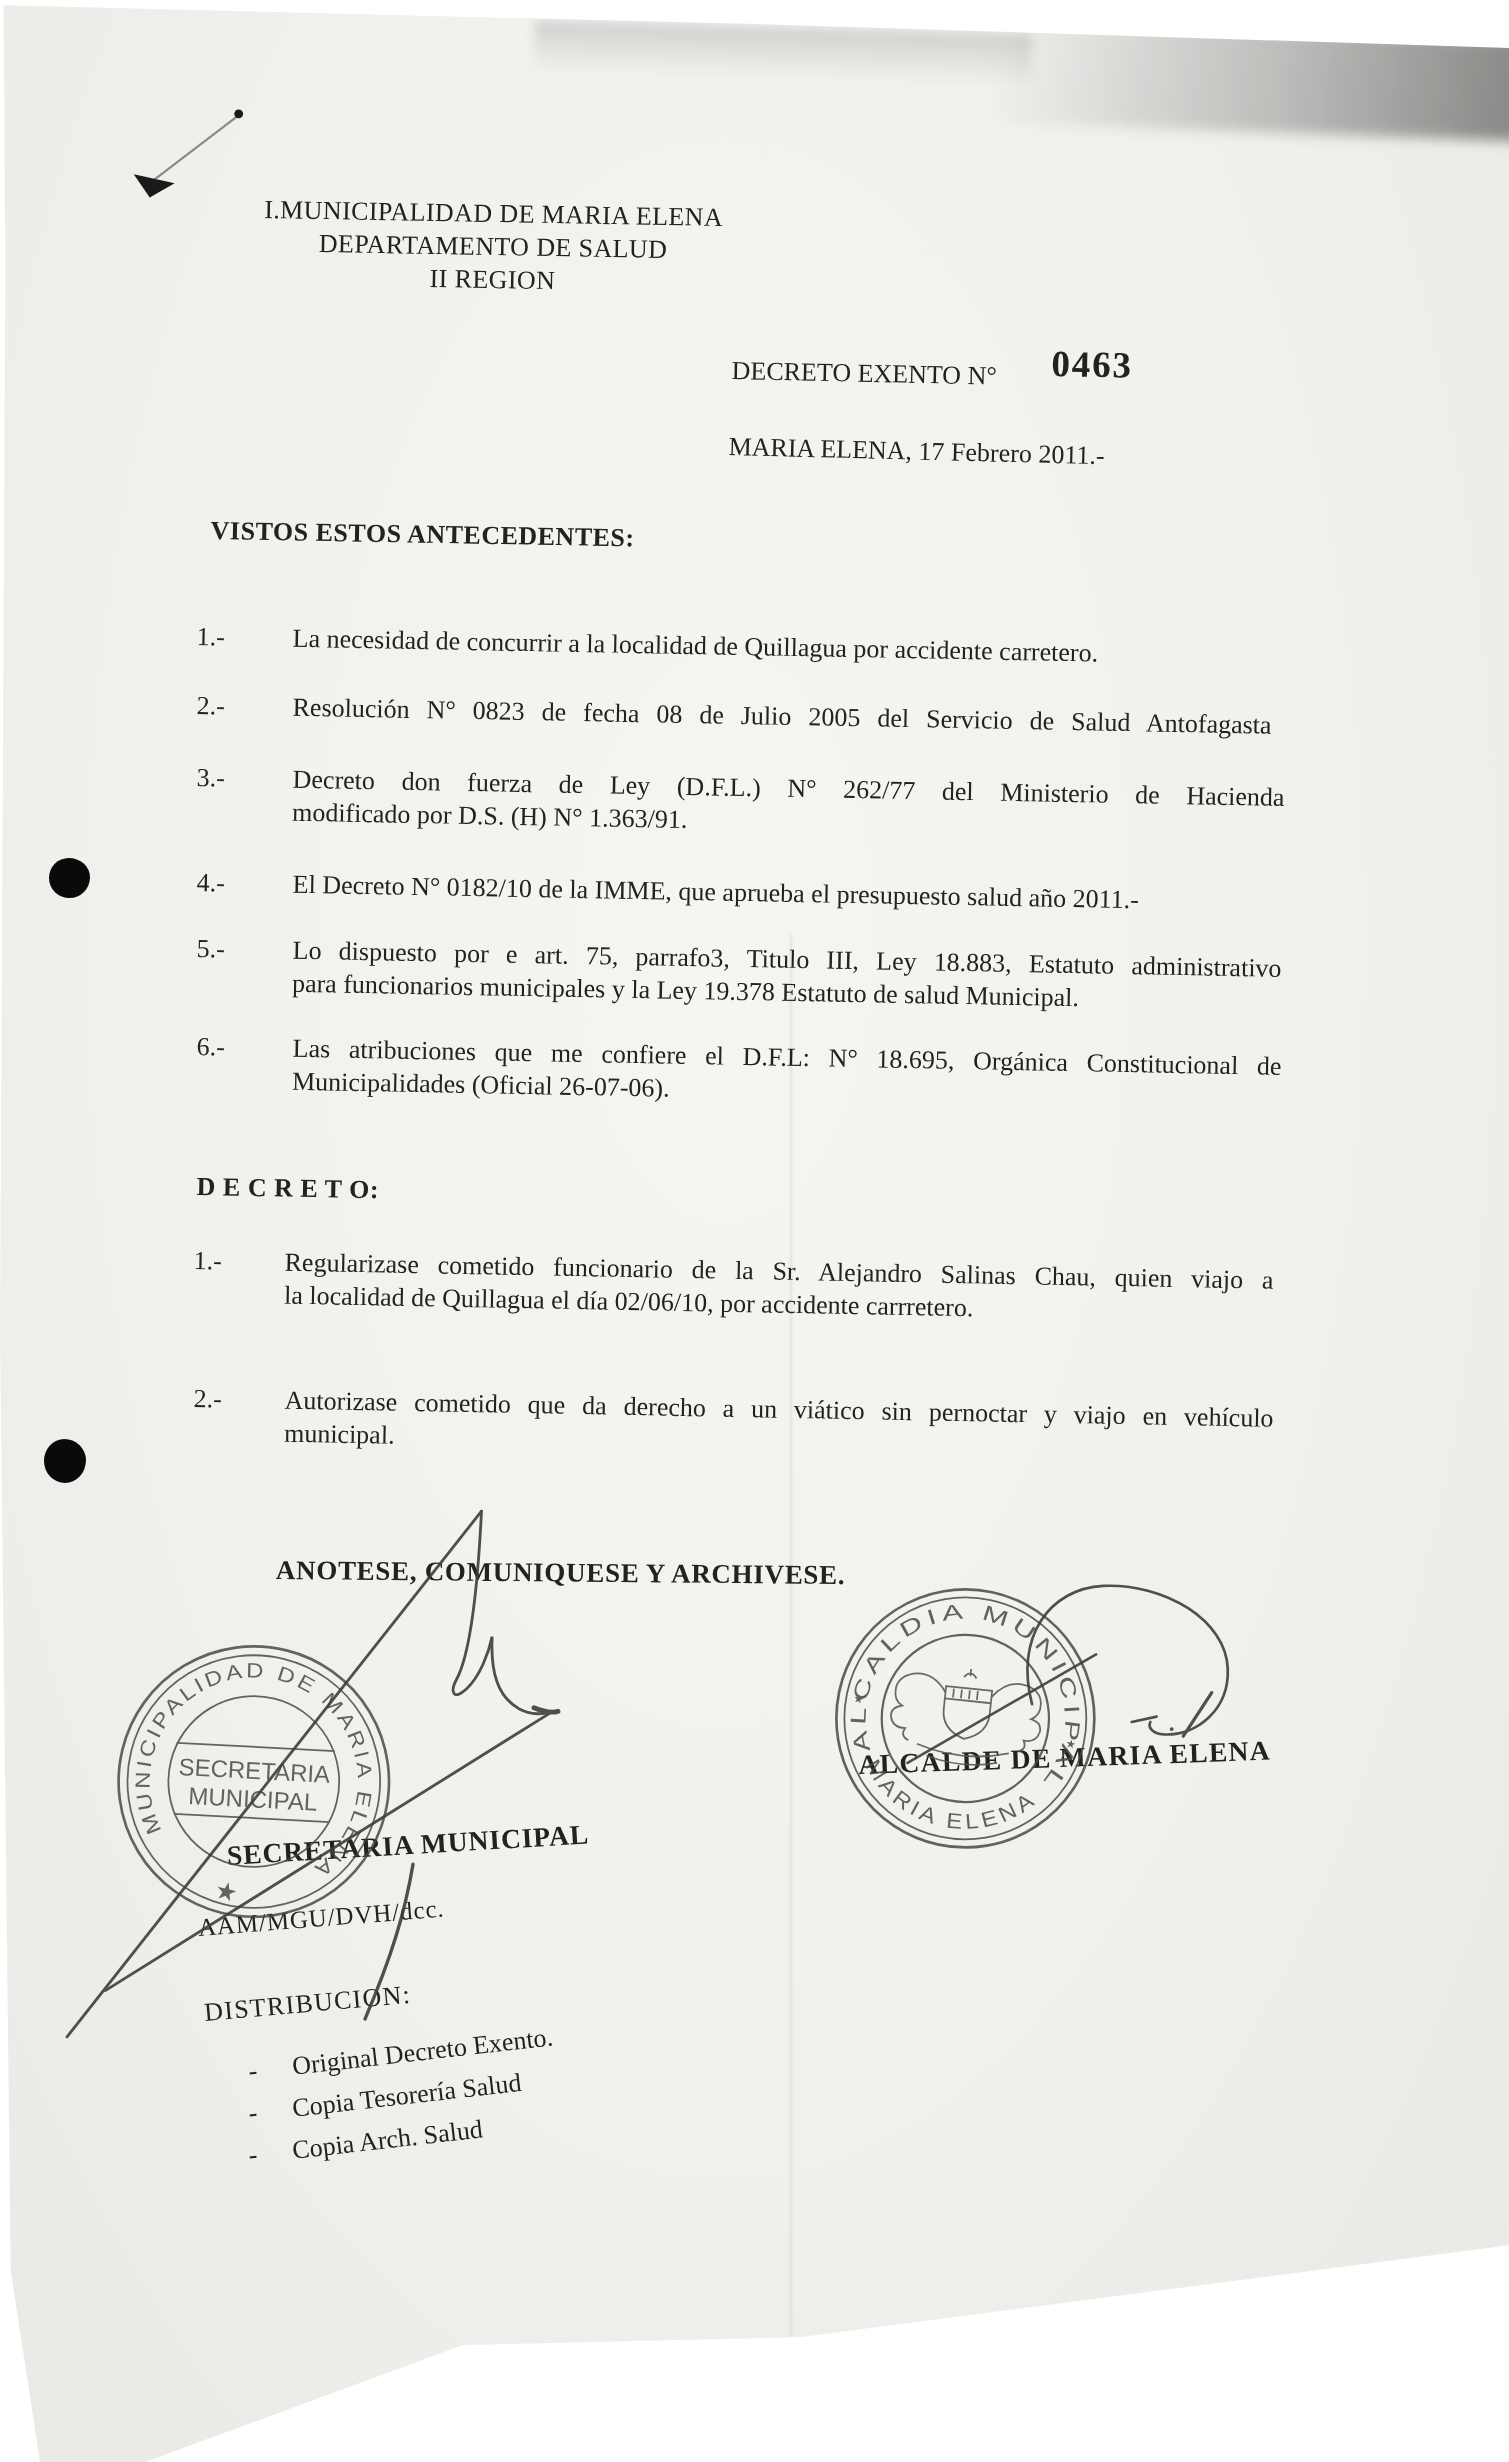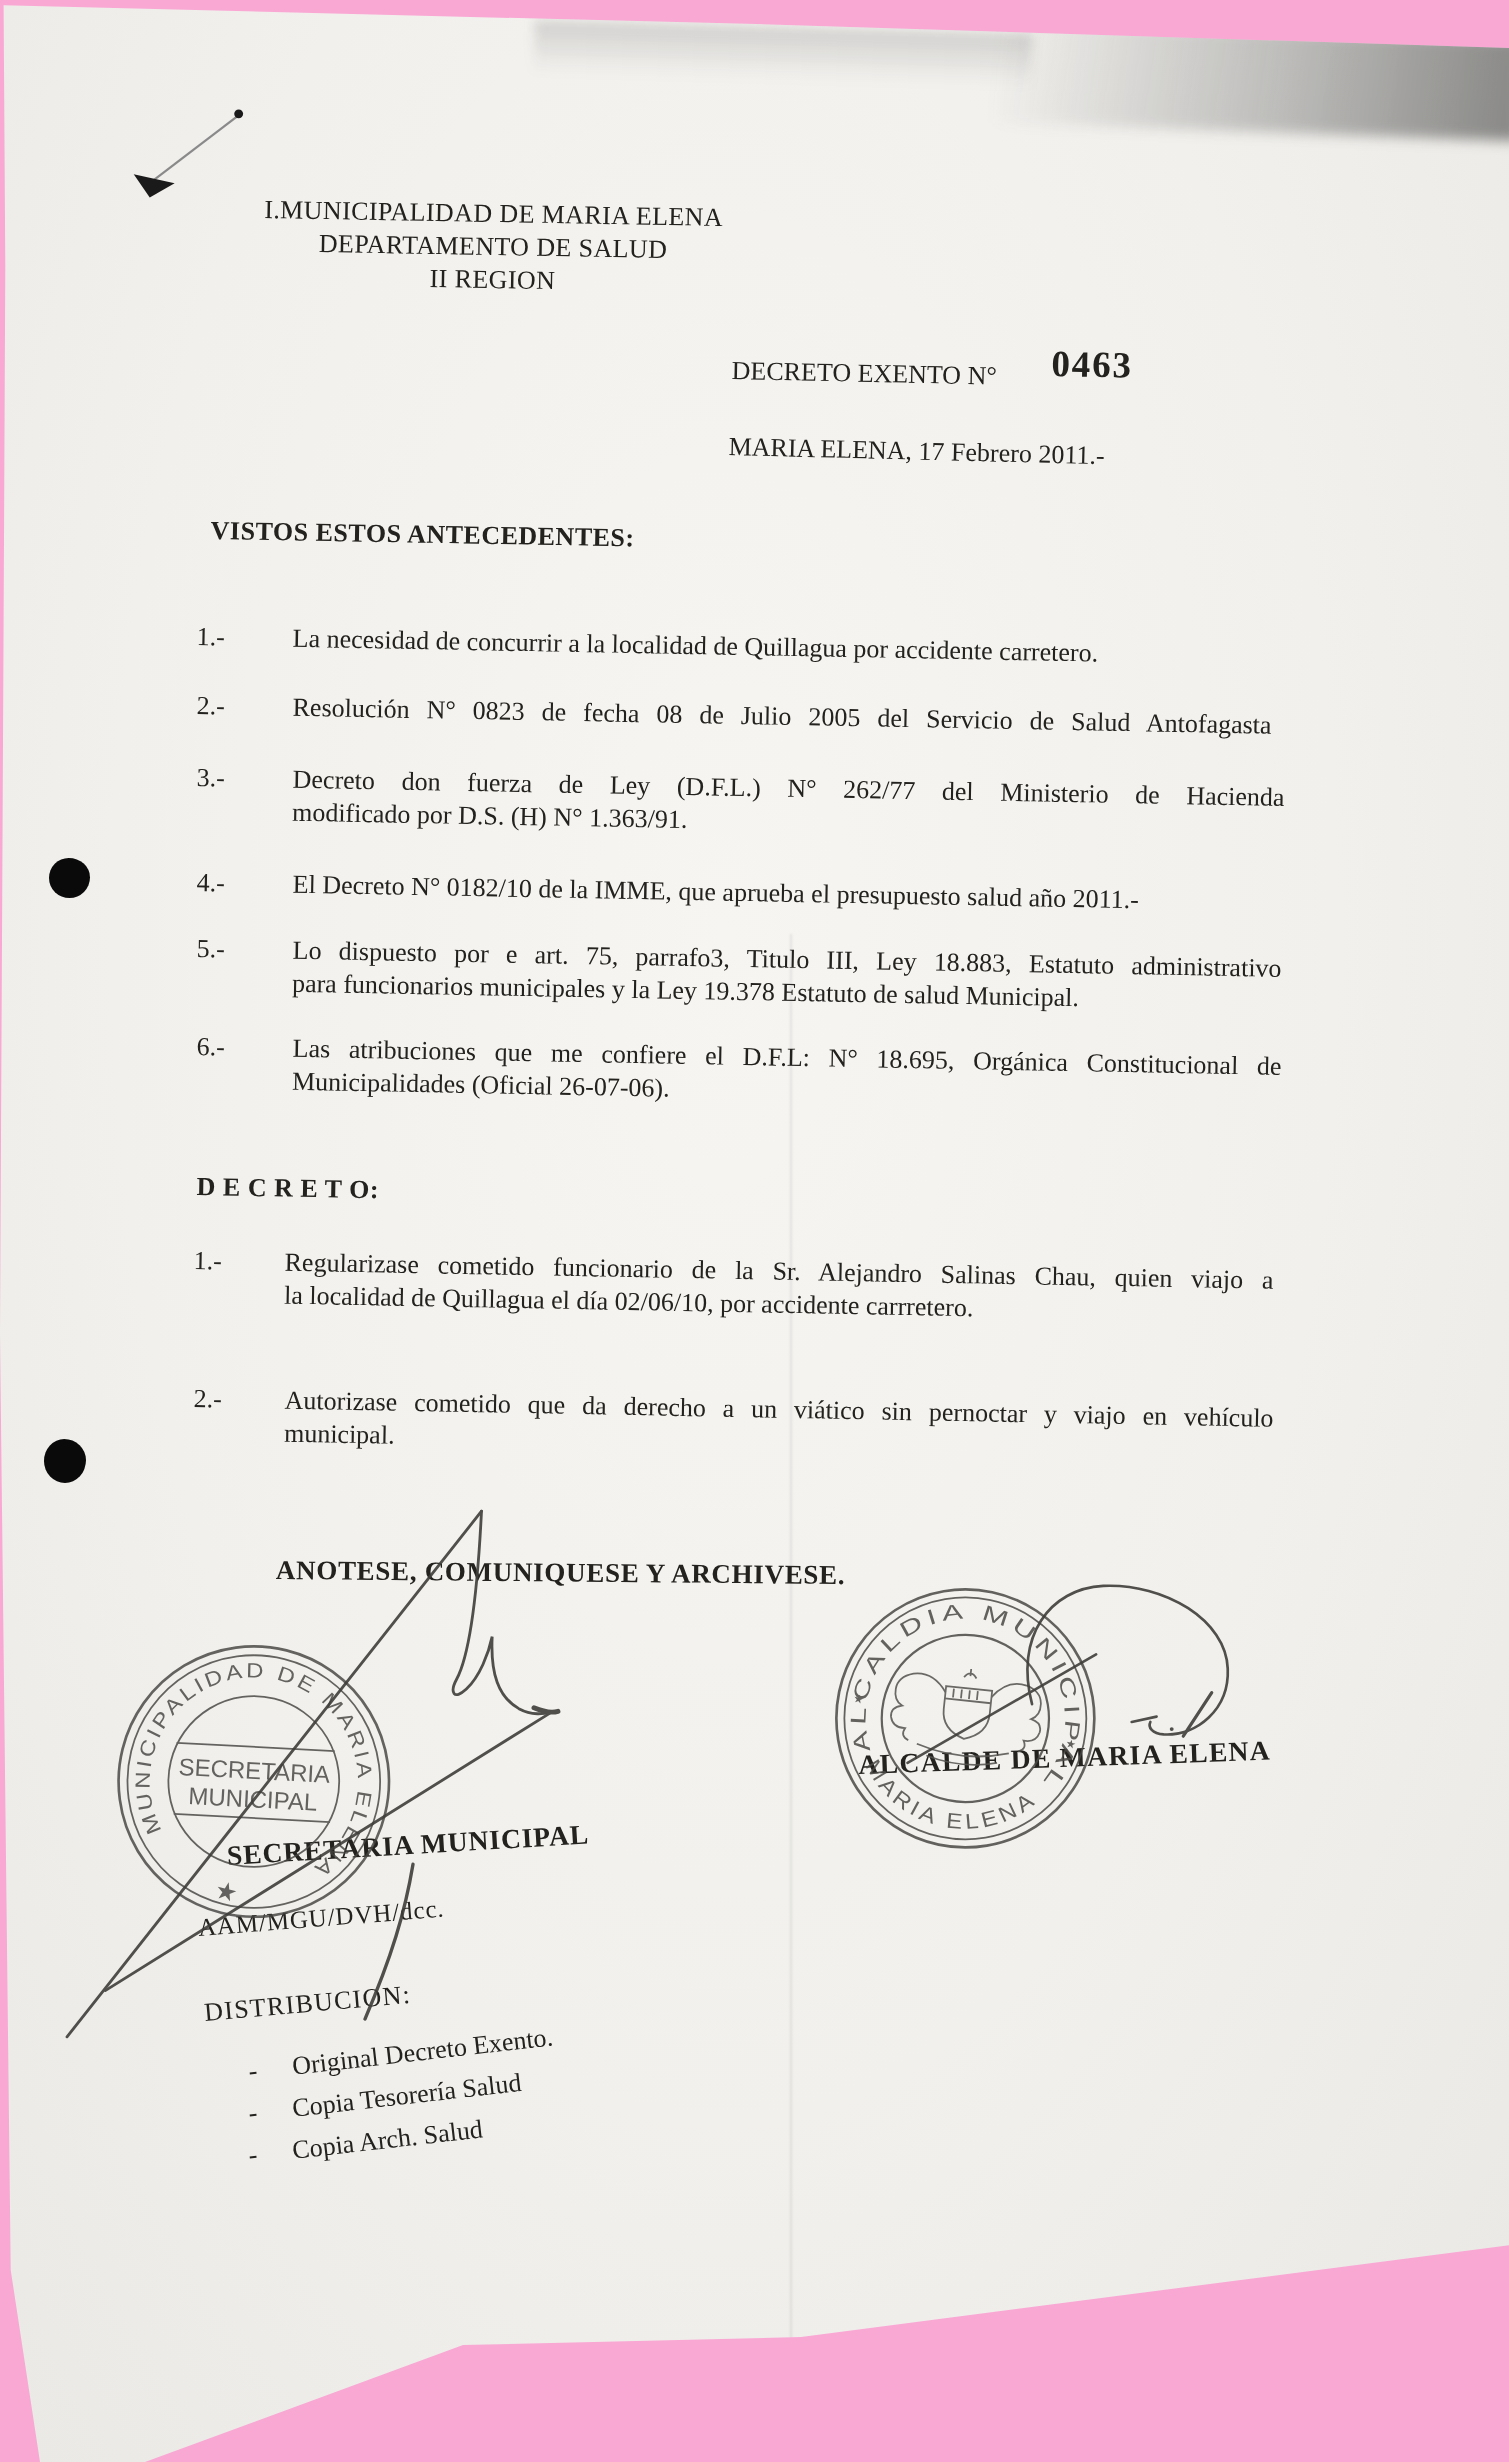--- a/index.html
+++ b/index.html
@@ -1,16 +1,16 @@
 <!DOCTYPE html>
 <html style="font-size:14.2px"><head>
 <meta charset="utf-8">
 <style>
   html,body{margin:0;padding:0;background:#060606;}
-  #stage{position:relative;width:1510px;height:2462px;background:#f9a8d4;overflow:hidden;
+  #stage{position:relative;width:1510px;height:2462px;background:#ffffff;overflow:hidden;
          font-family:"Liberation Serif", serif;color:#23221f;}
   #paper{position:absolute;left:0;top:0;width:1510px;height:2462px;
          background:radial-gradient(ellipse at 48% 38%, #f6f5f2 0%, #f1f0ed 55%, #e9e8e4 100%);
          clip-path:polygon(3.6px 5.3px,756px 24px,1510px 48px,1510px 2245px,801px 2337px,463px 2345px,
                            145px 2462px,40px 2462px,10.7px 2270px,0px 1334px,3.6px 623px,5.3px 267px);}
   .abs{position:absolute;}
   .shadow-tr{left:996px;top:30px;width:525px;height:102px;
              background:linear-gradient(97deg, rgba(0,0,0,0) 0%, rgba(70,70,70,.30) 55%, rgba(35,35,35,.50) 100%);
              filter:blur(6.2px);transform:rotate(2deg);}
   .shadow-tm{left:534px;top:27px;width:498px;height:53px;

